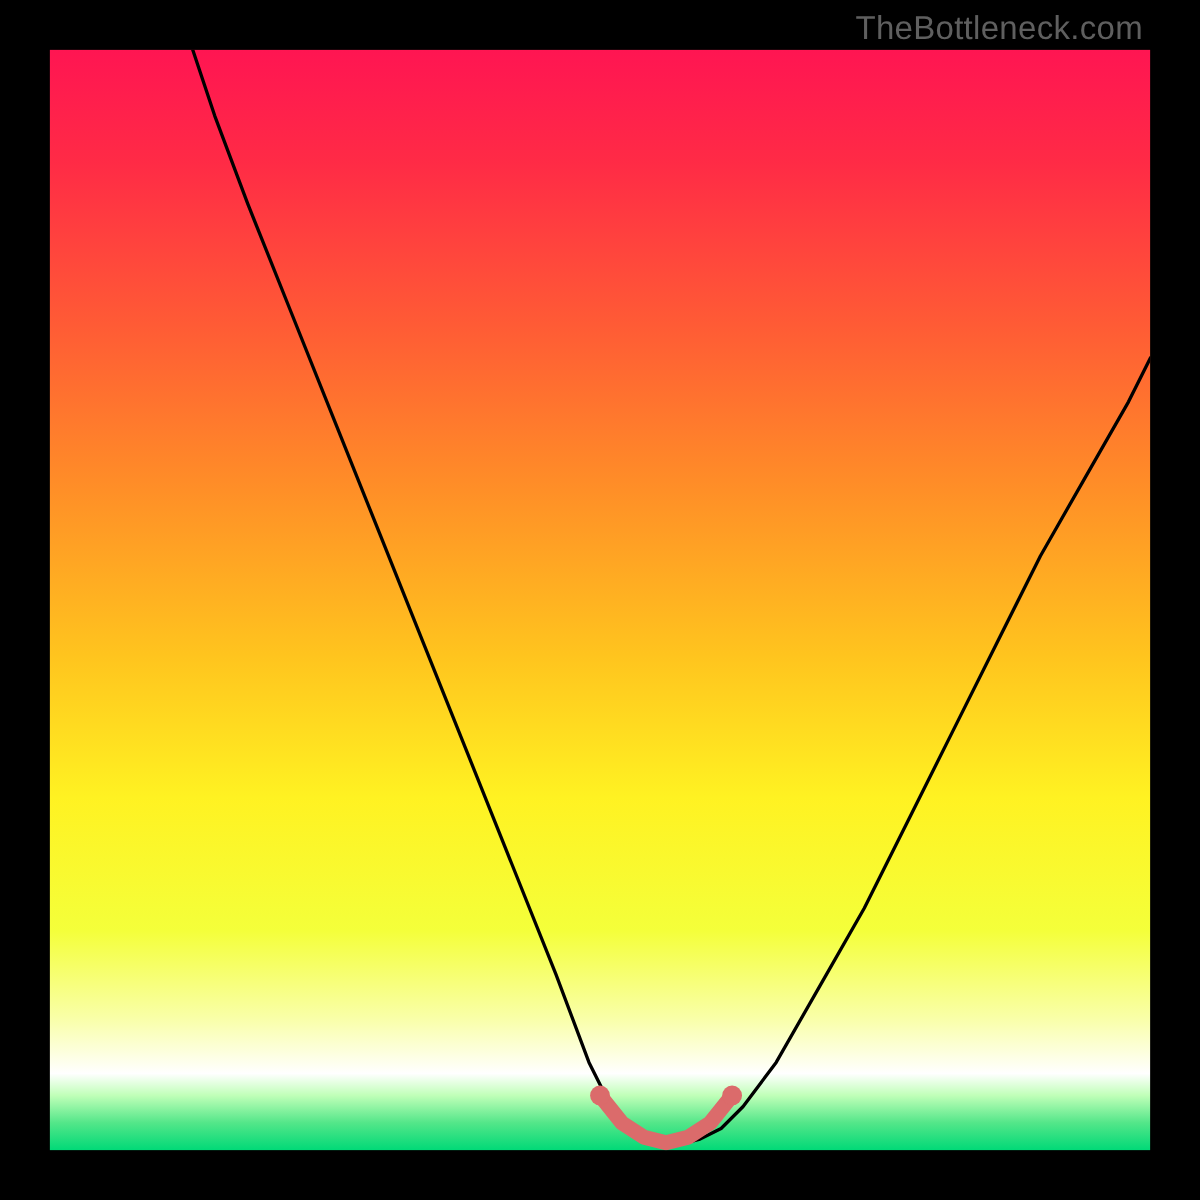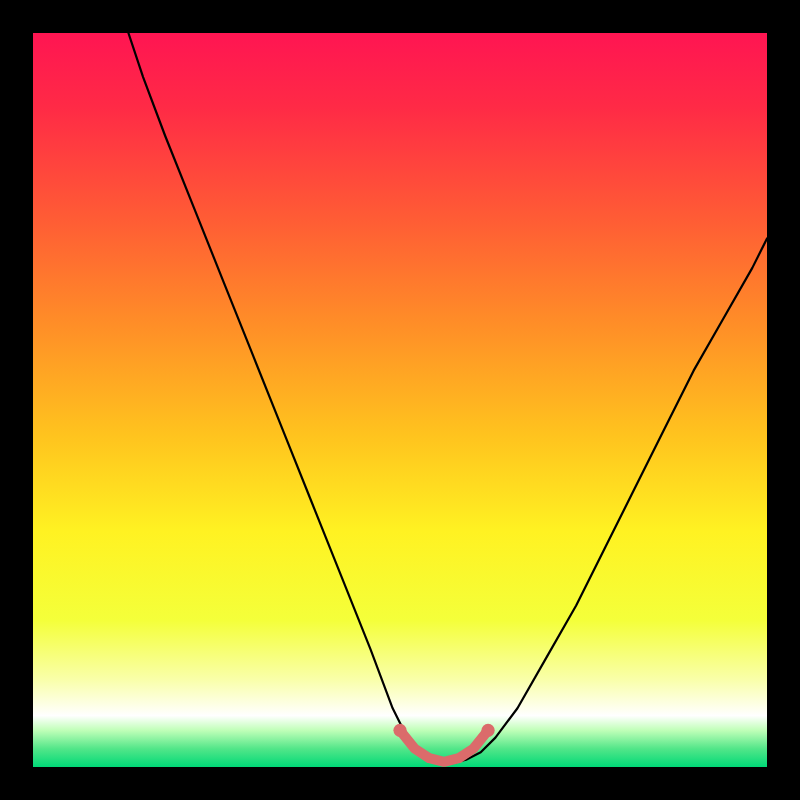--- a/index.html
+++ b/index.html
@@ -49,20 +49,21 @@
     font-weight: 500;
     color: #5f5f5f;
     letter-spacing: 0.2px;
   }
 </style>
 </head>
 <body>
 
 <div class="frame">
 
+  <div class="watermark">TheBottleneck.com</div>
 
   <div class="plot">
 
     <svg class="bg-gradient" viewBox="0 0 734 734" preserveAspectRatio="none">
       <defs>
         <linearGradient id="grad" x1="0" y1="0" x2="0" y2="1">
             <stop offset="0%" stop-color="#ff1552"></stop>
             <stop offset="10%" stop-color="#ff2a46"></stop>
             <stop offset="25%" stop-color="#ff5b35"></stop>
             <stop offset="40%" stop-color="#ff8f27"></stop>

